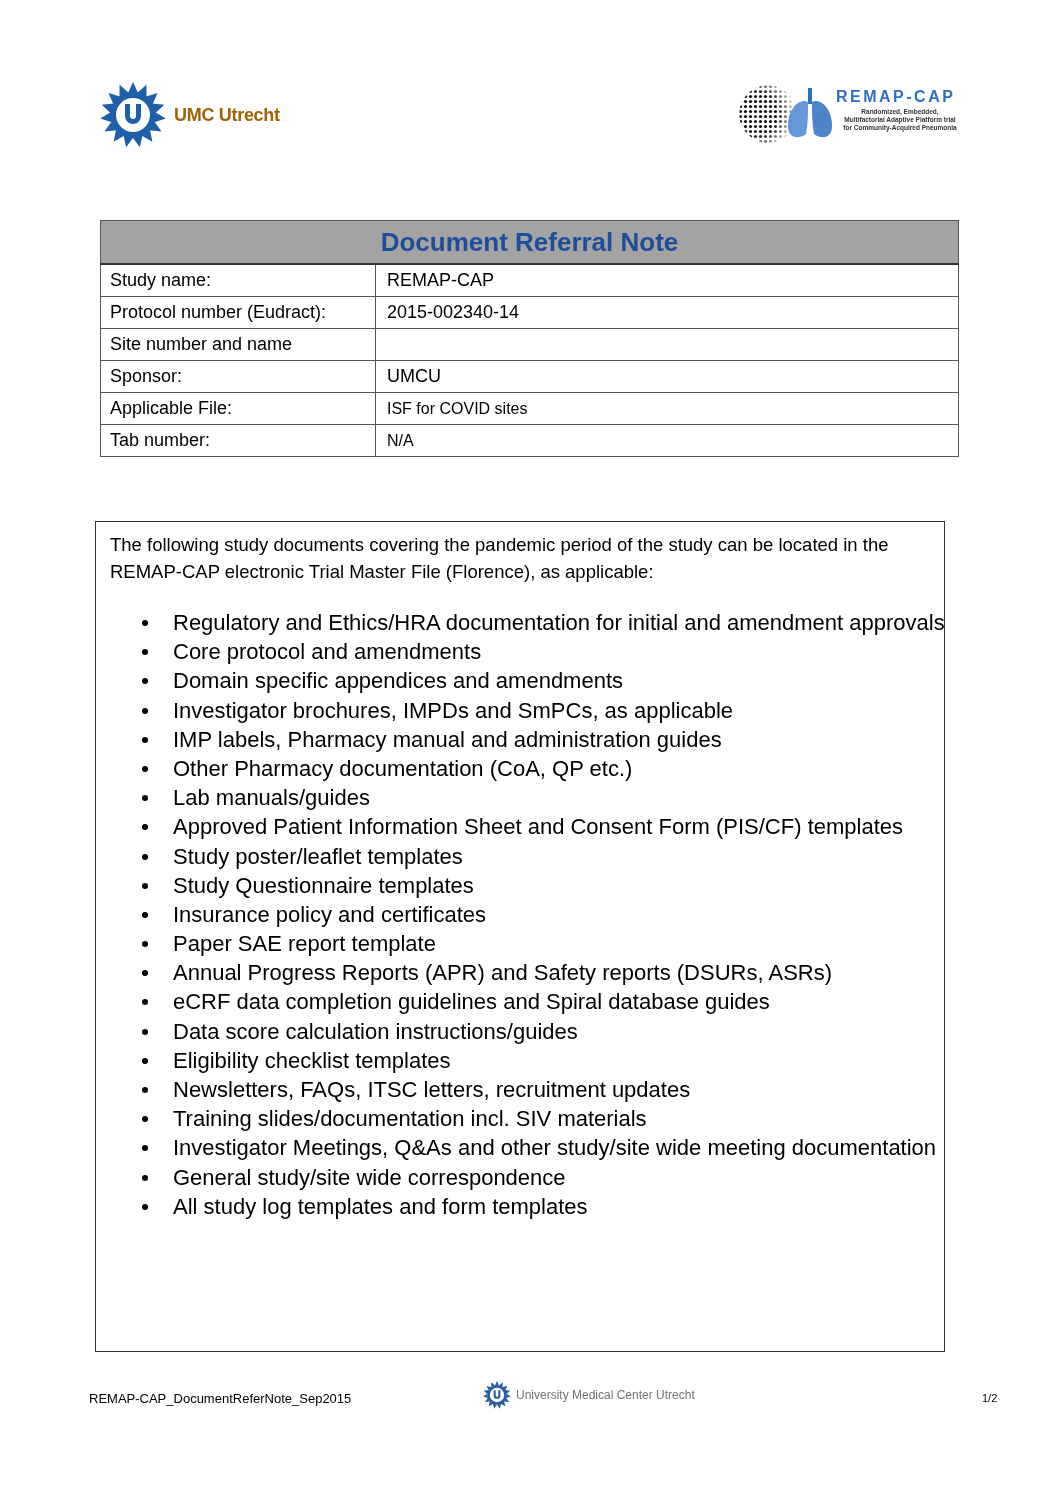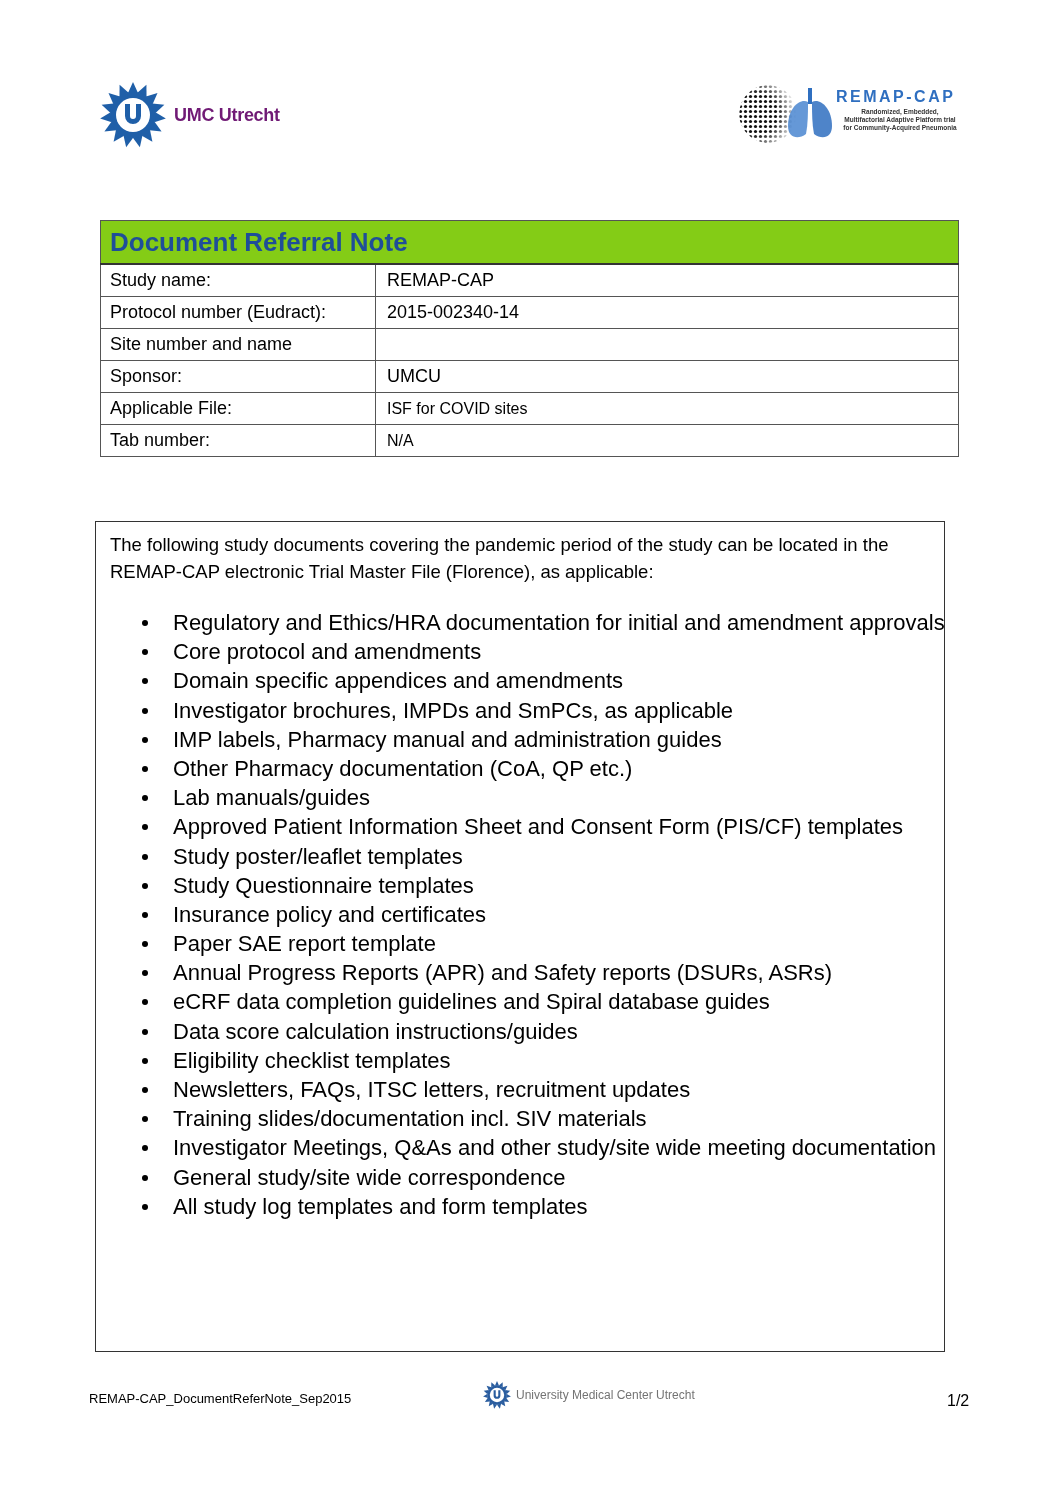--- a/index.html
+++ b/index.html
@@ -1,46 +1,46 @@
 <!DOCTYPE html>
 <html><head>
   <meta charset="utf-8">
   <style>
     html, body { margin: 0; padding: 0; background: #ffffff; }
     body { width: 1058px; height: 1497px; position: relative; overflow: hidden;
            font-family: "Liberation Sans", "DejaVu Sans", sans-serif; color: #000; }
 
     .logo-umc { position: absolute; left: 100px; top: 82px; display: flex; align-items: center; }
     .logo-umc .mark { width: 66px; height: 66px; }
-    .logo-umc .name { margin-left: 8px; font-size: 18px; font-weight: bold; color: #701a75; letter-spacing: -0.3px; }
+    .logo-umc .name { margin-left: 8px; font-size: 18px; font-weight: bold; color: #a16207; letter-spacing: -0.3px; }
 
     .logo-remap { position: absolute; left: 738px; top: 80px; width: 222px; height: 66px; }
     .logo-remap .globe { position: absolute; left: 0; top: 4px; width: 60px; height: 60px; }
     .logo-remap .lungs { position: absolute; left: 46px; top: 6px; width: 52px; height: 56px; }
     .logo-remap .title { position: absolute; left: 98px; top: 8px; font-size: 16px; font-weight: bold; color: #2f6fc0; letter-spacing: 2.5px; }
     .logo-remap .sub { position: absolute; left: 104px; top: 28px; width: 116px; font-size: 6.5px; line-height: 8px; color: #333; text-align: center; font-weight: bold; }
 
     table.ref { position: absolute; left: 100px; top: 220px; width: 859px; border-collapse: collapse; }
     table.ref td { border: 1px solid #555; font-size: 18px; padding: 0 9px; height: 31px; vertical-align: middle; }
-    table.ref tr.head td { background: #84cc16; height: 42px; font-size: 26px; font-weight: bold; color: #1f4e99; border-bottom: 2px solid #333; }
+    table.ref tr.head td { background: #a3a3a3; height: 42px; text-align: center; font-size: 26px; font-weight: bold; color: #1f4e99; border-bottom: 2px solid #333; }
     table.ref td.lbl { width: 256px; }
     table.ref td.val { padding-left: 11px; }
     table.ref td.val.small { font-size: 16px; }
 
     .box { position: absolute; left: 95px; top: 521px; width: 850px; height: 831px; border: 1.5px solid #333; box-sizing: border-box; }
     .box .intro { position: absolute; left: 14px; top: 9px; width: 820px; font-size: 18.5px; line-height: 27px; }
     .box ul { position: absolute; left: 0; top: 86px; margin: 0; padding: 0; list-style: none; }
     .box li { position: relative; padding-left: 77px; height: 29.2px; line-height: 29.2px; font-size: 22px; white-space: nowrap; }
     .box li .bullet { position: absolute; left: 46px; top: 12px; width: 6px; height: 6px; border-radius: 50%; background: #000; }
 
     .footer-file { position: absolute; left: 89px; top: 1391px; font-size: 13px; }
     .footer-logo { position: absolute; left: 483px; top: 1381px; display: flex; align-items: center; }
     .footer-logo .mark { width: 28px; height: 28px; }
     .footer-logo .name { margin-left: 5px; font-size: 12px; color: #737373; }
-    .footer-page { position: absolute; left: 947px; top: 1392px; font-size: 16px; }
+    .footer-page { position: absolute; left: 982px; top: 1392px; font-size: 11px; }
   </style>
 </head>
 <body>
 
 <div class="logo-umc">
   <svg class="mark" viewBox="-33 -33 66 66">
     <g fill="#1f5fa8">
       <g id="rays">
         <polygon points="0,-33 5,-22 -5,-22"></polygon>
       </g>

